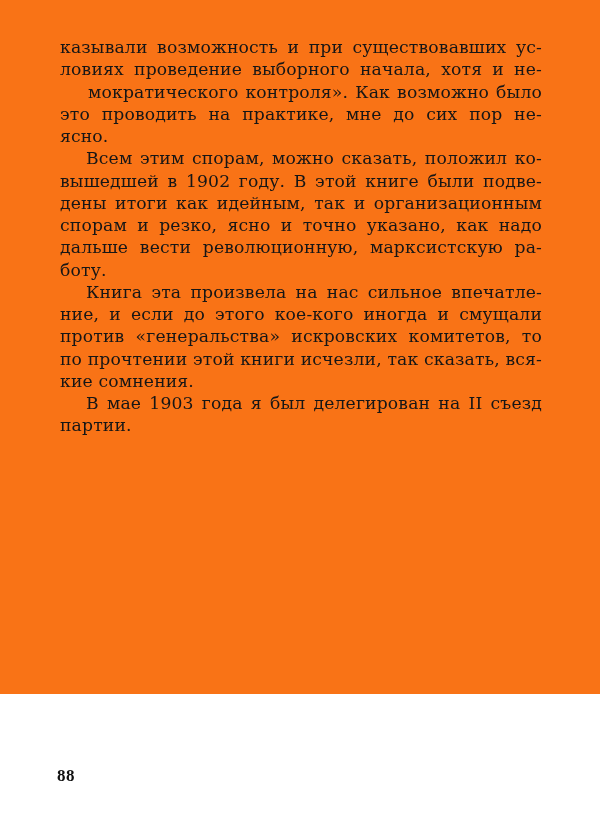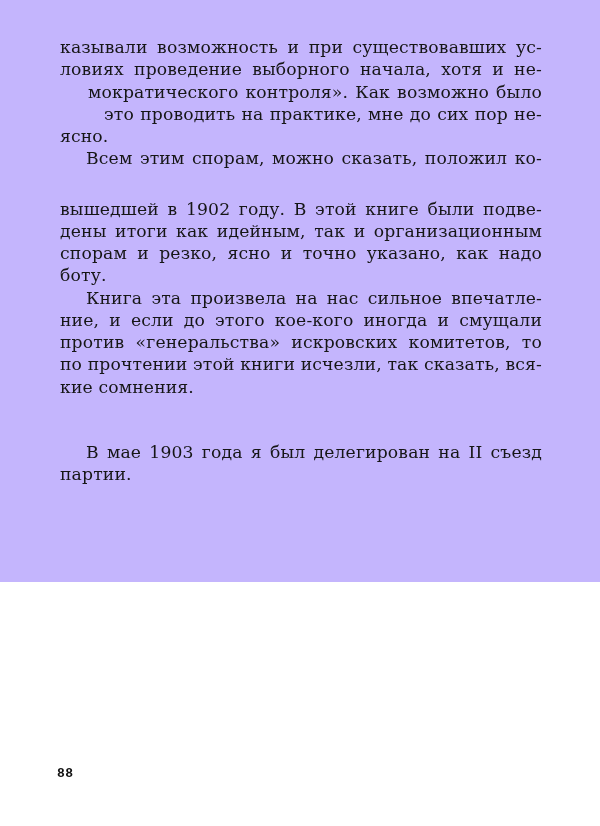--- a/index.html
+++ b/index.html
@@ -11,22 +11,22 @@
       width: 600px;
       height: 826px;
       position: relative;
       overflow: hidden;
       color: #141414;
     }
     .page {
       position: absolute;
       left: 0; top: 0;
       width: 600px;
-      height: 582px;
-      background: #c4b5fd;
+      height: 694px;
+      background: #f97316;
     }
     .text-block {
       position: absolute;
       left: 60px;
       top: 36px;
       width: 482px;
       font-family: "DejaVu Serif", "Liberation Serif", serif;
       font-size: 17.2px;
       letter-spacing: 0.15px;
       color: #161616;
@@ -42,58 +42,59 @@
     .line.last {
       text-align-last: left;
     }
     .line.indent {
       text-indent: 26px;
     }
     .page-number {
       position: absolute;
       left: 57px;
       top: 766px;
-      font-family: Liberation Mono, monospace;
+      font-family: Liberation Serif, serif;
       font-weight: bold;
-      font-size: 13px;
+      font-size: 17px;
       color: #111111;
       letter-spacing: 0.5px;
     }
   </style>
 </head>
 <body>
 
 <div class="page">
   <div class="text-block">
 
     <div>
       <div class="line" style="white-space: normal;">казывали возможность и при существовавших ус-</div>
       <div class="line" style="white-space: normal;">ловиях проведение выборного начала, хотя и не-</div>
       <div class="line" style="white-space: normal; margin-left: 28px;">мократического контроля». Как возможно было</div>
-      <div class="line" style="white-space: normal; margin-left: 44px;">это проводить на практике, мне до сих пор не-</div>
+      <div class="line" style="white-space: normal;">это проводить на практике, мне до сих пор не-</div>
       <div class="line last" style="white-space: normal;">ясно.</div>
     </div>
 
     <div>
       <div class="line indent" style="white-space: normal;">Всем этим спорам, можно сказать, положил ко-</div>
-      <div class="line" style="white-space: normal; margin-top: 28px;">вышедшей в 1902 году. В этой книге были подве-</div>
+      <div class="line" style="white-space: normal;">вышедшей в 1902 году. В этой книге были подве-</div>
       <div class="line" style="white-space: normal;">дены итоги как идейным, так и организационным</div>
       <div class="line" style="white-space: normal;">спорам и резко, ясно и точно указано, как надо</div>
+      <div class="line" style="white-space: normal;">дальше вести революционную, марксистскую ра-</div>
       <div class="line last" style="white-space: normal;">боту.</div>
     </div>
 
     <div>
       <div class="line indent" style="white-space: normal;">Книга эта произвела на нас сильное впечатле-</div>
       <div class="line" style="white-space: normal;">ние, и если до этого кое-кого иногда и смущали</div>
       <div class="line" style="white-space: normal;">против «генеральства» искровских комитетов, то</div>
       <div class="line" style="white-space: normal;">по прочтении этой книги исчезли, так сказать, вся-</div>
       <div class="line last" style="white-space: normal;">кие сомнения.</div>
     </div>
 
     <div>
-      <div class="line indent" style="white-space: normal; margin-top: 43px;">В мае 1903 года я был делегирован на II съезд</div>
+      <div class="line indent" style="white-space: normal;">В мае 1903 года я был делегирован на II съезд</div>
       <div class="line last" style="white-space: normal;">партии.</div>
     </div>
 
   </div>
 
   <div class="page-number">88</div>
 </div>
 
 </body></html>

